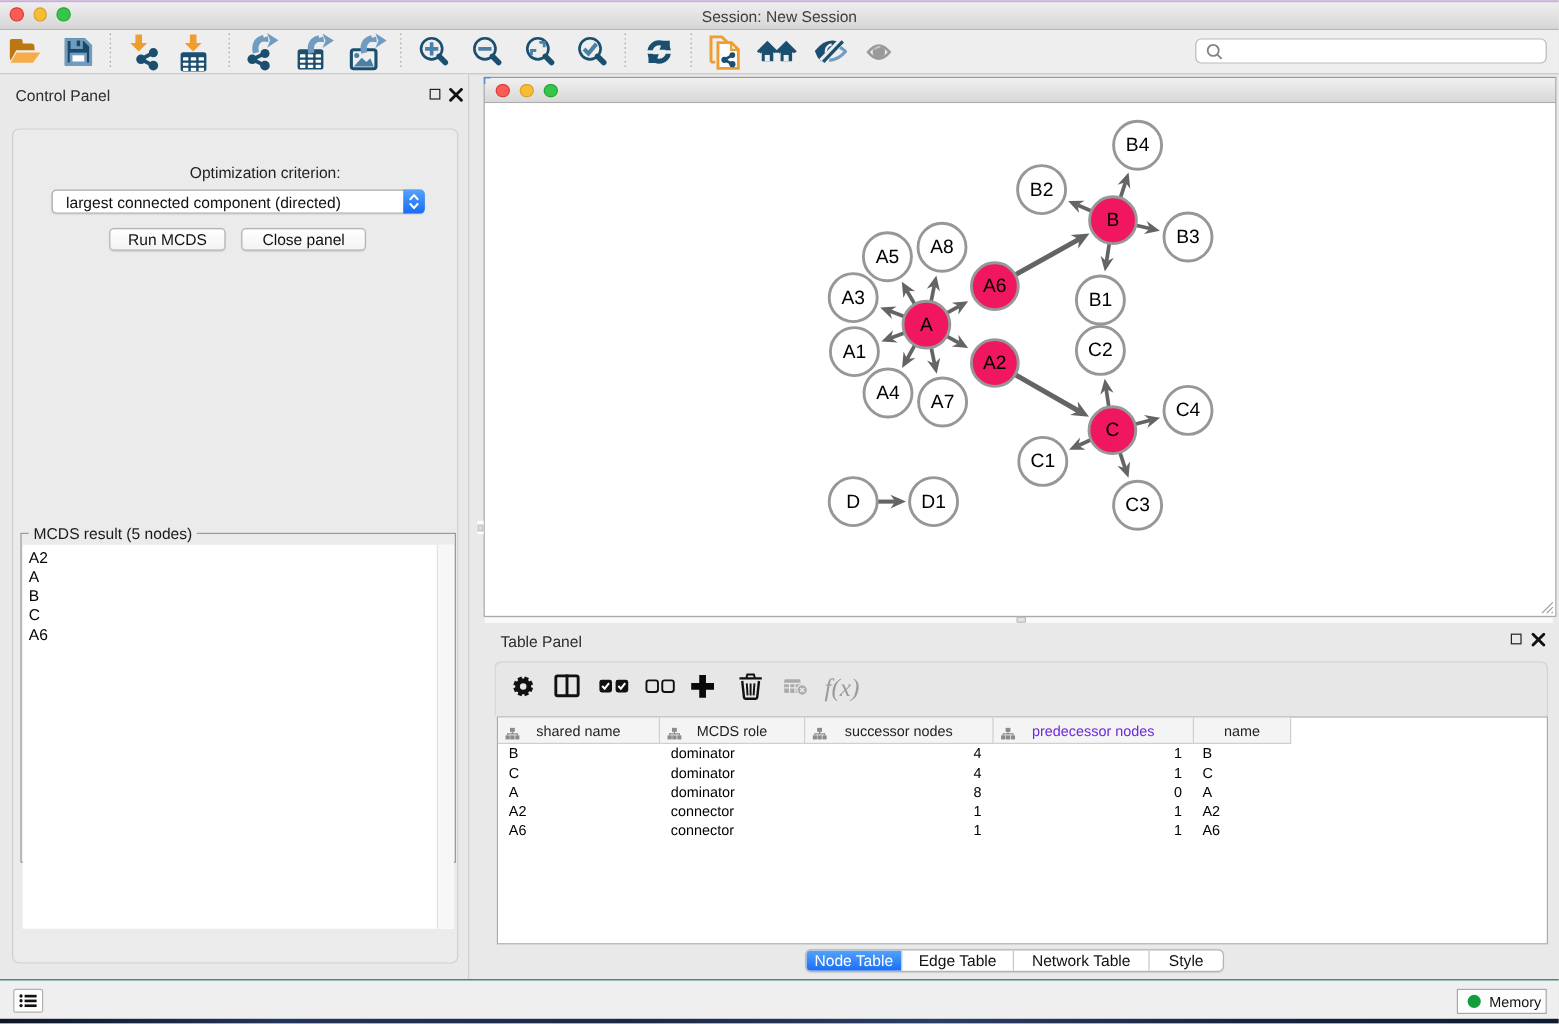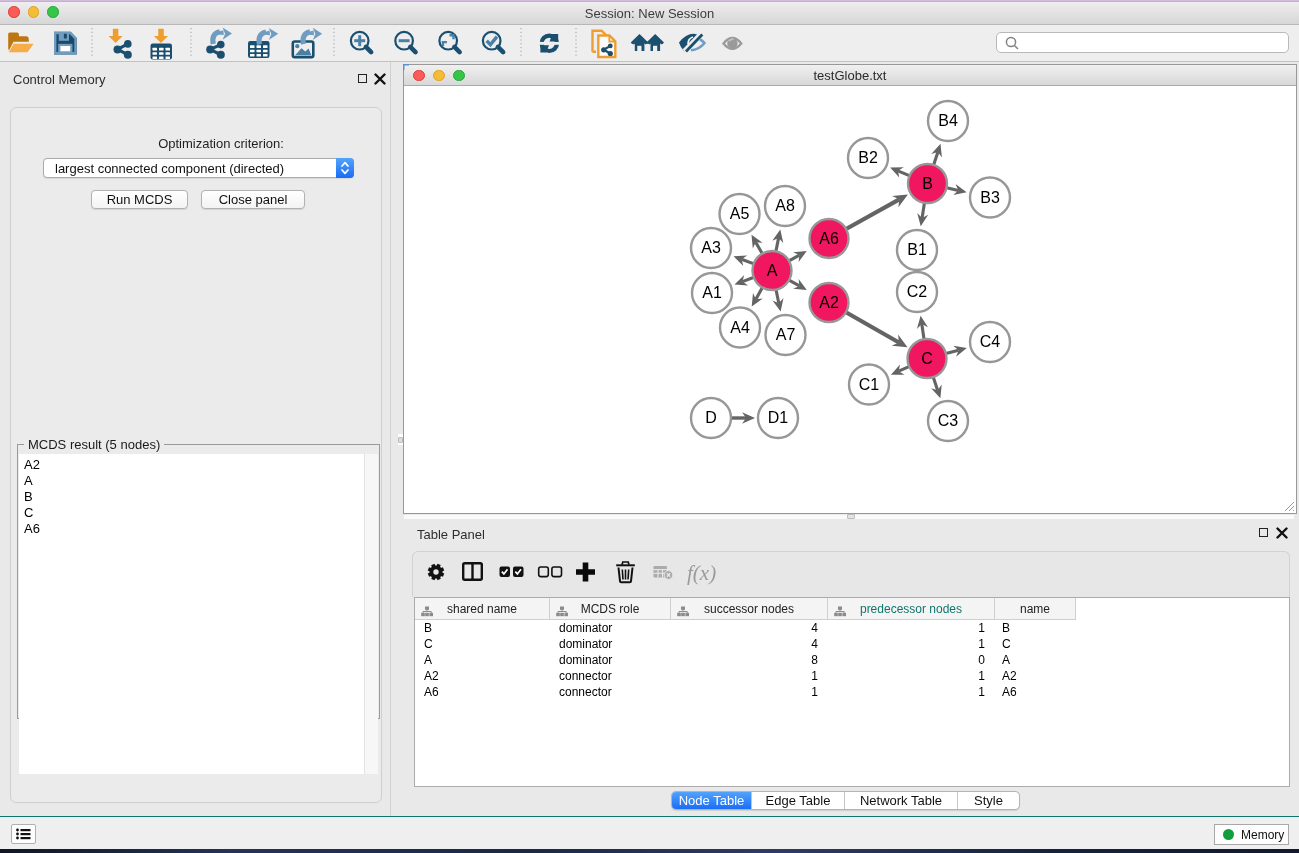--- a/index.html
+++ b/index.html
@@ -121,21 +121,21 @@
 <path d="M728.8,41.2 Q730.5,38.8 733.6,39.2" fill="none" stroke="#c4c4c4" stroke-width="1.7"></path>
 </svg>
 <div class="abs" style="left:996px;top:7px;width:293px;height:21px;background:#fff;border:1px solid #b9b9b9;border-radius:5px">
 <svg width="15" height="15" style="position:absolute;left:8px;top:3px" viewBox="0 0 15 15">
         <circle cx="6" cy="6" r="4.6" fill="none" stroke="#828282" stroke-width="1.5"></circle>
         <line x1="9.5" y1="9.5" x2="13" y2="13" stroke="#828282" stroke-width="1.5"></line>
       </svg>
 </div>
 </div>
 <div class="abs" style="left:0;top:62px;width:391px;height:754px;background:#e9e9e9;border-right:1px solid #d0d0d0">
-<div class="abs" style="left:13px;top:10px;font-size:13px;color:#2d2d2d">Control Memory</div>
+<div class="abs" style="left:13px;top:10px;font-size:13px;color:#2d2d2d">Control Panel</div>
 <div class="abs" style="left:358px;top:12px;width:9px;height:9px;border:1.6px solid #222"></div>
 <svg class="abs" style="left:374px;top:11px" width="12" height="12" viewBox="0 0 12 12">
       <path d="M1.5,1.5 L10.5,10.5 M10.5,1.5 L1.5,10.5" stroke="#111" stroke-width="2.4" stroke-linecap="round"></path>
     </svg>
 <div class="abs" style="left:10px;top:45px;width:372px;height:696px;background:#ebebeb;border:1px solid #cfcfcf;border-radius:6px"></div>
 <div class="abs" style="left:10px;top:74px;width:422px;text-align:center;font-size:13px;color:#1f1f1f">Optimization criterion:</div>
 <div class="abs" style="left:43px;top:96px;width:311px;height:20px;background:#fff;border:1px solid #ababab;border-radius:4px;box-shadow:0 0.5px 1px rgba(0,0,0,0.08)">
 <div class="abs" style="left:11px;top:1.5px;font-size:13px;color:#111">largest connected component (directed)</div>
 <div class="abs" style="right:-1px;top:-1px;width:18px;height:20px;background:linear-gradient(#54a3fc,#186df5);border-radius:0 4px 4px 0">
 <svg width="10" height="14" style="position:absolute;left:4px;top:3px" viewBox="0 0 10 14">
@@ -152,21 +152,20 @@
 <div style="padding:3px 0 0 5px;font-size:13px;line-height:16px;color:#000">A2<br>A<br>B<br>C<br>A6</div>
 <div class="abs" style="right:0;top:0;width:14px;height:100%;background:#f7f7f7;border-left:1px solid #e2e2e2"></div>
 </div>
 </div>
 </div>
 <div class="abs" style="left:403px;top:64px;width:894px;height:450px;background:#fff;border:1px solid #989898">
 <div class="abs" style="left:0;top:0;width:100%;height:21px;background:linear-gradient(#f0f0f0,#d8d8d8);border-bottom:1px solid #ababab">
 <div class="tl" style="left:9px;top:4.5px;background:#fc5b57;border:0.5px solid #dd3c36"></div>
 <div class="tl" style="left:29px;top:4.5px;background:#f5bd36;border:0.5px solid #dfa023"></div>
 <div class="tl" style="left:49px;top:4.5px;background:#35c649;border:0.5px solid #24a732"></div>
-<div class="abs" style="left:0;width:100%;top:3px;text-align:center;font-size:13px;color:#2b2b2b">testGlobe.txt</div>
 </div>
 <svg class="abs" style="left:-1px;top:-1px" width="6" height="6" viewBox="0 0 6 6">
       <path d="M0,6 L0,0 L6,0 L6,1.5 L1.5,1.5 L1.5,6 Z" fill="#5b8fd6"></path>
     </svg>
 <div class="abs" style="left:0;top:21px;width:892px;height:427px;background:#fff;overflow:hidden">
 <svg width="892" height="421" viewBox="0 0 892 421" style="position:absolute;left:0;top:0">
 <line x1="350.7" y1="191.0" x2="338.4" y2="195.6" stroke="#646464" stroke-width="3.1"></line>
 <polygon points="330.5,198.6 340.2,188.9 338.4,195.6 344.1,199.4" fill="#646464"></polygon>
 <line x1="350.6" y1="178.1" x2="337.5" y2="173.2" stroke="#646464" stroke-width="3.1"></line>
 <polygon points="329.5,170.3 343.2,169.4 337.5,173.2 339.3,179.9" fill="#646464"></polygon>
@@ -319,21 +318,21 @@
           <path d="M6,4 L6,5.5 M2,6.8 L2,5.5 L10.2,5.5 L10.2,6.8" stroke="#8b8b8b" stroke-width="1" fill="none"></path>
         </svg></div>
 <div class="abs" style="left:256px;top:0;width:157px;height:22px;border-right:1px solid #cfcfcf;display:flex;align-items:center;justify-content:center;font-size:12px;color:#222">successor nodes</div>
 <div class="abs" style="left:262px;top:6px"><svg width="12" height="11" viewBox="0 0 12 11" style="vertical-align:-1px">
           <rect x="4" y="0.5" width="4" height="3.4" fill="#8b8b8b"></rect>
           <rect x="0.2" y="6.8" width="3.6" height="3.4" fill="#8b8b8b"></rect>
           <rect x="4.2" y="6.8" width="3.6" height="3.4" fill="#8b8b8b"></rect>
           <rect x="8.4" y="6.8" width="3.6" height="3.4" fill="#8b8b8b"></rect>
           <path d="M6,4 L6,5.5 M2,6.8 L2,5.5 L10.2,5.5 L10.2,6.8" stroke="#8b8b8b" stroke-width="1" fill="none"></path>
         </svg></div>
-<div class="abs" style="left:413px;top:0;width:167px;height:22px;border-right:1px solid #cfcfcf;display:flex;align-items:center;justify-content:center;font-size:12px;color:#0f766e">predecessor nodes</div>
+<div class="abs" style="left:413px;top:0;width:167px;height:22px;border-right:1px solid #cfcfcf;display:flex;align-items:center;justify-content:center;font-size:12px;color:#6d28d9">predecessor nodes</div>
 <div class="abs" style="left:419px;top:6px"><svg width="12" height="11" viewBox="0 0 12 11" style="vertical-align:-1px">
           <rect x="4" y="0.5" width="4" height="3.4" fill="#8b8b8b"></rect>
           <rect x="0.2" y="6.8" width="3.6" height="3.4" fill="#8b8b8b"></rect>
           <rect x="4.2" y="6.8" width="3.6" height="3.4" fill="#8b8b8b"></rect>
           <rect x="8.4" y="6.8" width="3.6" height="3.4" fill="#8b8b8b"></rect>
           <path d="M6,4 L6,5.5 M2,6.8 L2,5.5 L10.2,5.5 L10.2,6.8" stroke="#8b8b8b" stroke-width="1" fill="none"></path>
         </svg></div>
 <div class="abs" style="left:580px;top:0;width:81px;height:22px;border-right:1px solid #cfcfcf;display:flex;align-items:center;justify-content:center;font-size:12px;color:#222">name</div>
 <div class="abs" style="left:9px;top:23px;font-size:12px;color:#000">B</div>
 <div class="abs" style="left:144px;top:23px;font-size:12px;color:#000">dominator</div>

